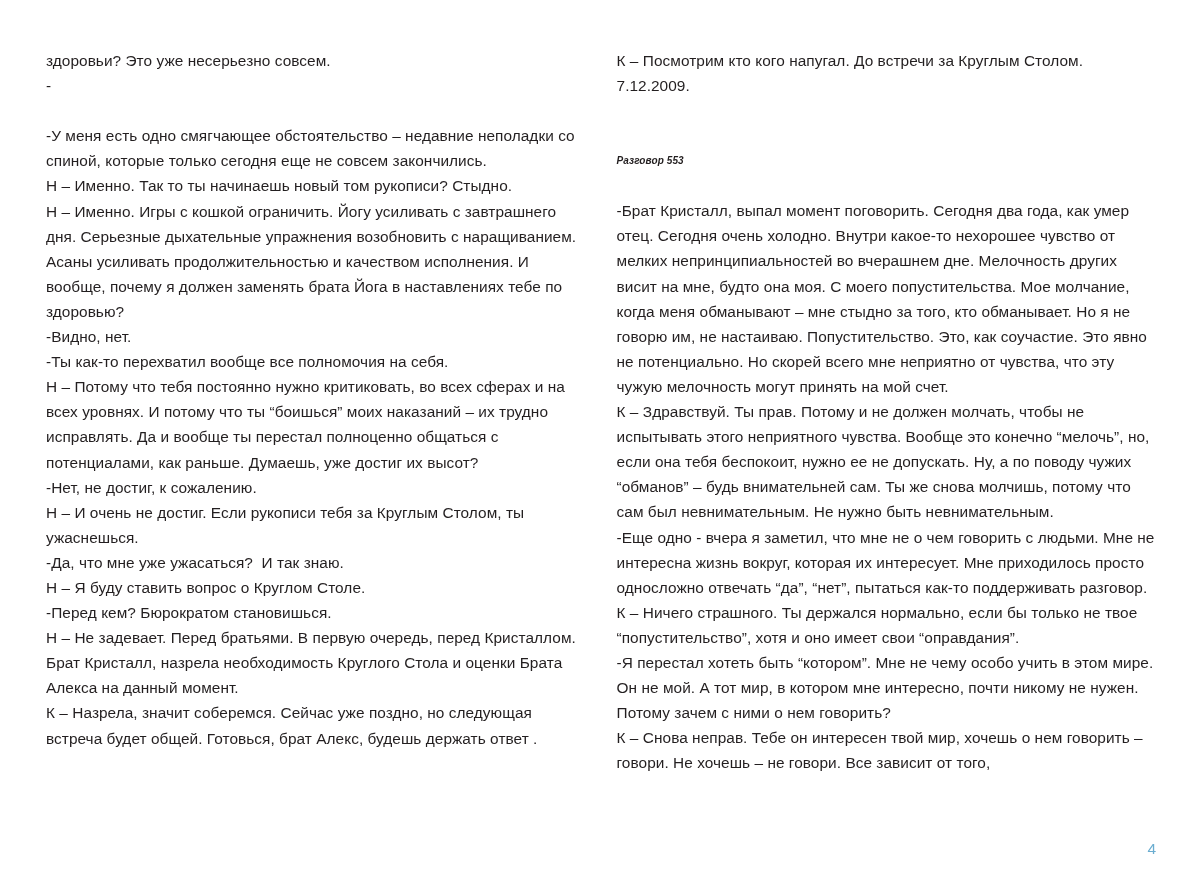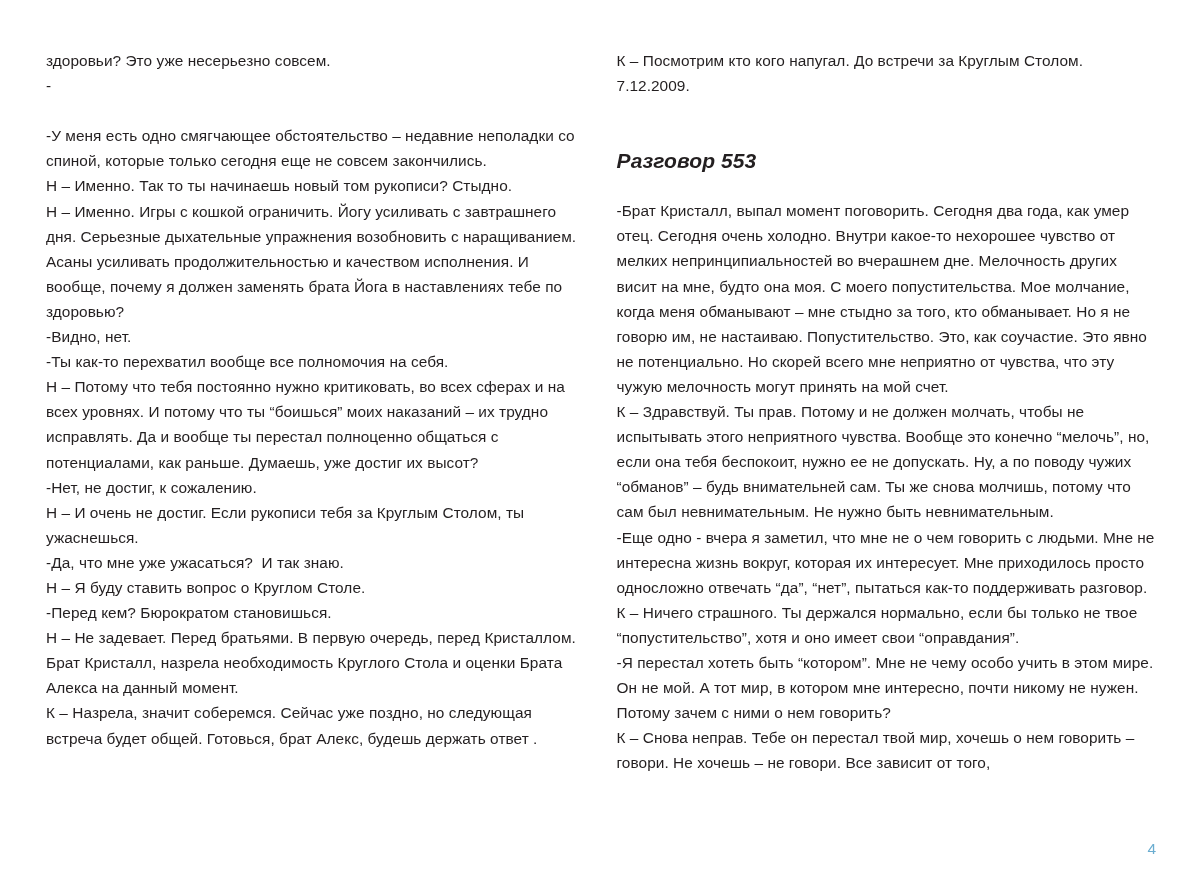--- a/index.html
+++ b/index.html
@@ -52,21 +52,21 @@
   .blankline {
     height: 25.1px;
   }
   .gap-large {
     height: 50px;
   }
   .gap-small {
     height: 25px;
   }
   .section-heading {
-    font-size: 21px;
+    font-size: 10px;
     line-height: 25.1px;
     font-weight: bold;
     font-style: italic;
     margin: 0;
     letter-spacing: 0.1px;
   }
   .page-number {
     position: absolute;
     right: 44px;
     bottom: 18px;
@@ -106,20 +106,20 @@
       <p class="para">К – Посмотрим кто кого напугал. До встречи за Круглым Столом.</p>
       <p class="para">7.12.2009.</p>
       <div class="gap-large"></div>
       <p class="section-heading">Разговор 553</p>
       <div class="gap-small"></div>
       <p class="para">-Брат Кристалл, выпал момент поговорить. Сегодня два года, как умер отец. Сегодня очень холодно. Внутри какое-то нехорошее чувство от мелких непринципиальностей во вчерашнем дне. Мелочность других висит на мне, будто она моя. С моего попустительства. Мое молчание, когда меня обманывают – мне стыдно за того, кто обманывает. Но я не говорю им, не настаиваю. Попустительство. Это, как соучастие. Это явно не потенциально. Но скорей всего мне неприятно от чувства, что эту чужую мелочность могут принять на мой счет.</p>
       <p class="para">К – Здравствуй. Ты прав. Потому и не должен молчать, чтобы не испытывать этого неприятного чувства. Вообще это конечно “мелочь”, но, если она тебя беспокоит, нужно ее не допускать. Ну, а по поводу чужих “обманов” – будь внимательней сам. Ты же снова молчишь, потому что сам был невнимательным. Не нужно быть невнимательным.</p>
       <p class="para">-Еще одно - вчера я заметил, что мне не о чем говорить с людьми. Мне не интересна жизнь вокруг, которая их интересует. Мне приходилось просто односложно отвечать “да”, “нет”, пытаться как-то поддерживать разговор.</p>
       <p class="para">К – Ничего страшного. Ты держался нормально, если бы только не твое “попустительство”, хотя и оно имеет свои “оправдания”.</p>
       <p class="para">-Я перестал хотеть быть “котором”. Мне не чему особо учить в этом мире. Он не мой. А тот мир, в котором мне интересно, почти никому не нужен. Потому зачем с ними о нем говорить?</p>
-      <p class="para">К – Снова неправ. Тебе он перестал твой мир, хочешь о нем говорить – говори. Не хочешь – не говори. Все зависит от того,</p>
+      <p class="para">К – Снова неправ. Тебе он интересен твой мир, хочешь о нем говорить – говори. Не хочешь – не говори. Все зависит от того,</p>
     </div>
 
   </div>
 
   <div class="page-number">4</div>
 
 </div>
 
 </body></html>

